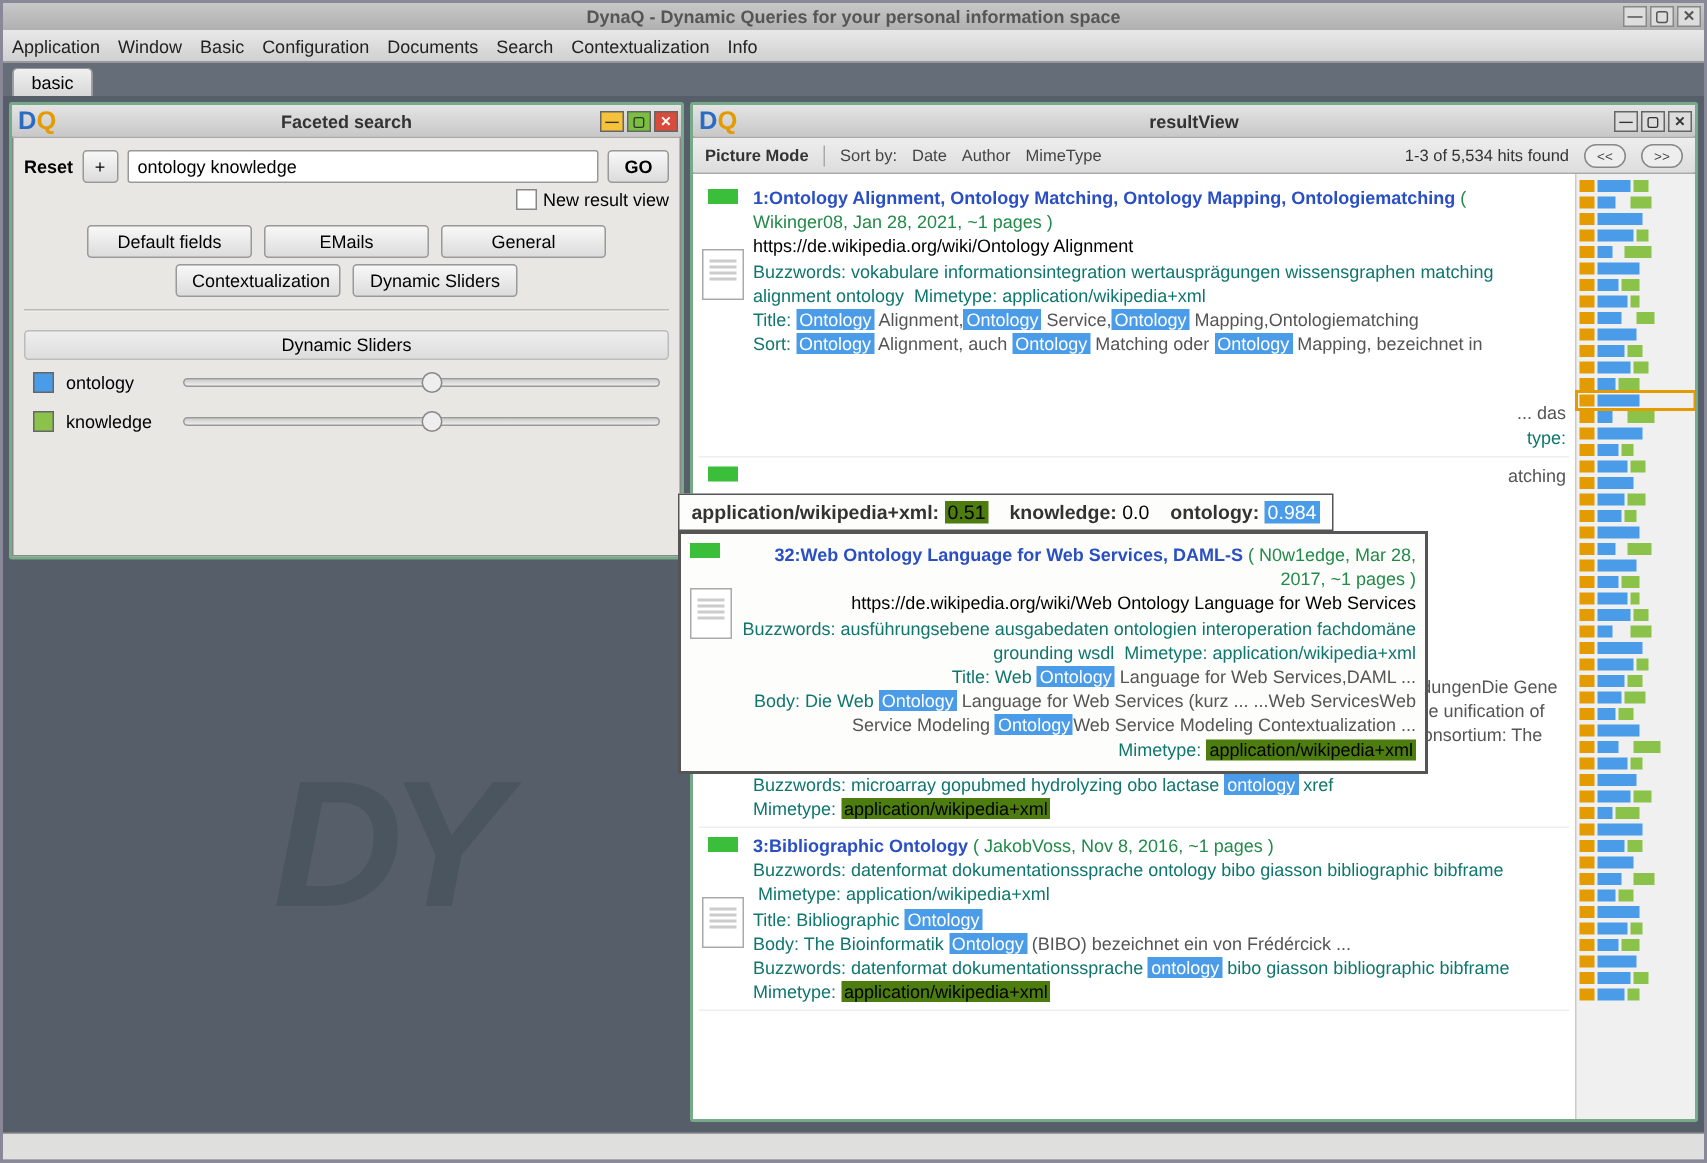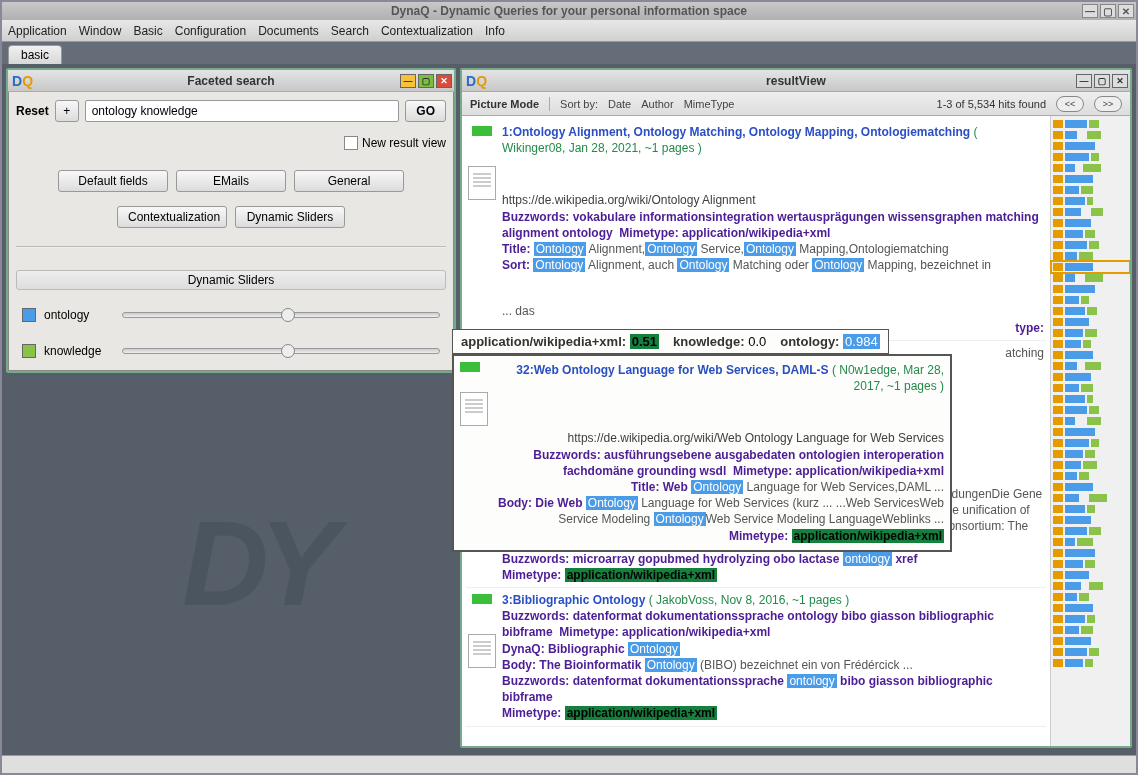--- a/index.html
+++ b/index.html
@@ -14,31 +14,31 @@
 .menubar { height: 22px; background: linear-gradient(#e8e8e8,#d0d0d0); display: flex; align-items: center; padding: 0 6px; gap: 12px; color: #222; border-bottom: 1px solid #999; }
 .menubar span { cursor: pointer; }
 
 .tabstrip { height: 22px; background: #656e78; padding-left: 6px; display: flex; align-items: flex-end; }
 .tab { background: linear-gradient(#f0f0f0,#d8d8d8); border: 1px solid #999; border-bottom: none; border-radius: 4px 4px 0 0; padding: 2px 12px; font-size: 12px; cursor: pointer; }
 
 .workspace { flex: 1; display: flex; padding: 4px; gap: 4px; position: relative; background: #565f69; }
 
 .panel { background: #e8e7e3; border: 2px solid #7a8; border-radius: 2px; display: flex; flex-direction: column; box-shadow: 0 0 0 1px #888 inset; }
 .panel-titlebar { height: 22px; background: linear-gradient(#e4e4e4,#c8c8c8); display: flex; align-items: center; justify-content: center; font-weight: bold; color: #333; position: relative; border-bottom: 1px solid #aaa; }
-.panel-titlebar .icon { position: absolute; left: 4px; font-size: 14px; font-weight: bold; }
+.panel-titlebar .icon { position: absolute; left: 4px; font-size: 17px; font-weight: bold; }
 .panel-titlebar .icon .d { color: #2a6bc4; }
 .panel-titlebar .icon .q { color: #e49b00; }
 .panel-controls { position: absolute; right: 2px; display: flex; gap: 2px; }
 .pc-btn { width: 16px; height: 14px; border: 1px solid #666; font-size: 9px; display: flex; align-items: center; justify-content: center; cursor: pointer; }
 .pc-min { background: #f5c23a; }
 .pc-max { background: #7abf3e; }
 .pc-close { background: #d94b3a; color: #fff; }
 
 .left-panel { width: 450px; height: 305px; }
-.left-body { padding: 8px; display: flex; flex-direction: column; gap: 14px; }
+.left-body { padding: 8px; display: flex; flex-direction: column; gap: 4px; }
 
 .row { display: flex; align-items: center; gap: 6px; }
 .btn { background: linear-gradient(#f8f8f8,#dcdcdc); border: 1px solid #999; border-radius: 3px; padding: 3px 10px; cursor: pointer; font-size: 12px; }
 .btn.wide { width: 110px; text-align: center; }
 .input-text { flex: 1; border: 1px solid #999; padding: 3px 6px; background: #fff; font-size: 12px; border-radius: 2px; }
 .checkbox { width: 14px; height: 14px; border: 1px solid #888; background: #fff; display: inline-block; }
 
 .section-divider { height: 2px; background: #eee; border-top: 1px solid #bbb; margin-top: 4px; }
 .section-header { background: linear-gradient(#eee,#ddd); border: 1px solid #bbb; border-radius: 3px; text-align: center; padding: 2px; margin-top: 8px; font-size: 12px; }
 
@@ -64,25 +64,25 @@
 .bar.g { background: #8bc24a; }
 
 .result { display: flex; gap: 6px; padding: 4px 2px; border-bottom: 1px solid #eee; }
 .result .marker { display: flex; flex-direction: column; align-items: center; gap: 30px; padding-top: 2px; }
 .green-box { width: 20px; height: 10px; background: #3bbf3b; }
 .doc-icon { width: 28px; height: 34px; border: 1px solid #aaa; background: #fff; position: relative; }
 .doc-icon::after { content: ''; position: absolute; top: 6px; left: 4px; right: 4px; height: 2px; background: #ccc; box-shadow: 0 4px 0 #ccc, 0 8px 0 #ccc, 0 12px 0 #ccc; }
 .result-body { flex: 1; line-height: 1.35; }
 .result-title { color: #2a4fc4; font-weight: bold; }
 .result-meta { color: #238a4a; }
-.result-url { color: #404040; margin-top: 36px; }
-.field-label { color: #4c1d95; font-weight: bold; }
+.result-url { color: #000000; }
+.field-label { color: #0f766e; }
 .body-text { color: #555; }
 .hl-b { background: #4a9be8; color: #fff; padding: 0 2px; }
-.hl-o { background: #15803d; padding: 0 2px; font-weight: bold; }
+.hl-o { background: #4d7c0f; padding: 0 2px; }
 
 .tooltip { position: absolute; left: 450px; top: 265px; background: #fdfdfb; border: 1px solid #555; padding: 4px 8px; font-size: 13px; z-index: 100; display: flex; gap: 14px; align-items: center; }
 .tooltip .label { color: #333; font-weight: bold; }
 
 .popup { position: absolute; left: 450px; top: 290px; width: 500px; background: #fdfdfb; border: 2px solid #555; padding: 6px; z-index: 99; font-size: 12px; line-height: 1.4; }
 .popup-body { display: flex; gap: 6px; text-align: right; }
 
 .statusbar { height: 18px; background: #dfe0de; border-top: 1px solid #999; }
 
 .logo-bg { position: absolute; left: 180px; top: 430px; font-size: 120px; font-weight: bold; color: #4a5560; font-style: italic; z-index: 0; pointer-events: none; letter-spacing: -10px; }
@@ -199,21 +199,21 @@
               <div class="green-box"></div>
               <div class="doc-icon"></div>
             </div>
             <div class="result-body">
               <div><span class="result-title">1:Ontology Alignment, Ontology Matching, Ontology Mapping, Ontologiematching</span><span class="result-meta"> ( Wikinger08, Jan 28, 2021, ~1 pages )</span></div>
               <div class="result-url">https://de.wikipedia.org/wiki/Ontology Alignment</div>
               <div><span class="field-label">Buzzwords: vokabulare informationsintegration wertausprägungen wissensgraphen matching alignment ontology</span> &nbsp;<span class="field-label">Mimetype: application/wikipedia+xml</span></div>
               <div class="body-text"><span class="field-label">Title: </span><span class="hl-b">Ontology</span><span> Alignment,</span><span class="hl-b">Ontology</span><span> Service,</span><span class="hl-b">Ontology</span><span> Mapping,Ontologiematching</span></div>
               <div class="body-text"><span class="field-label">Sort: </span><span class="hl-b">Ontology</span><span> Alignment, auch </span><span class="hl-b">Ontology</span><span> Matching oder </span><span class="hl-b">Ontology</span><span> Mapping, bezeichnet in</span></div>
               <div style="height:30px"></div>
-              <div class="body-text" style=""><span> ... das</span></div>
+              <div class="body-text" style="text-align:right"><span> ... das</span></div>
               <div class="body-text" style="text-align:right"><span class="field-label">type:</span></div>
             </div>
           </div>
 
           <div class="result">
             <div class="marker">
               <div class="green-box"></div>
               <div class="doc-icon"></div>
             </div>
             <div class="result-body">
@@ -226,21 +226,21 @@
           </div>
 
           <div class="result">
             <div class="marker">
               <div class="green-box"></div>
               <div class="doc-icon"></div>
             </div>
             <div class="result-body">
               <div><span class="result-title">3:Bibliographic Ontology</span><span class="result-meta"> ( JakobVoss, Nov 8, 2016, ~1 pages )</span></div>
               <div><span class="field-label">Buzzwords: datenformat dokumentationssprache ontology bibo giasson bibliographic bibframe</span> &nbsp;<span class="field-label">Mimetype: application/wikipedia+xml</span></div>
-              <div class="body-text"><span class="field-label">DynaQ: Bibliographic </span><span class="hl-b">Ontology</span></div>
+              <div class="body-text"><span class="field-label">Title: Bibliographic </span><span class="hl-b">Ontology</span></div>
               <div class="body-text"><span class="field-label">Body: The Bioinformatik </span><span class="hl-b">Ontology</span><span> (BIBO) bezeichnet ein von Frédércick ...</span></div>
               <div class="body-text"><span class="field-label">Buzzwords: datenformat dokumentationssprache </span><span class="hl-b">ontology</span><span class="field-label"> bibo giasson bibliographic bibframe</span></div>
               <div><span class="field-label">Mimetype: </span><span class="hl-o">application/wikipedia+xml</span></div>
             </div>
           </div>
 
         </div>
         <div class="sidebar-bars">
           <div class="bar-row">
               <div class="bar o" style="width:10px"></div>
@@ -500,21 +500,21 @@
         <div class="marker">
           <div class="green-box"></div>
           <div style="height:20px"></div>
           <div class="doc-icon"></div>
         </div>
         <div class="result-body">
           <div><span class="result-title">32:Web Ontology Language for Web Services, DAML-S</span><span class="result-meta"> ( N0w1edge, Mar 28, 2017, ~1 pages )</span></div>
           <div class="result-url">https://de.wikipedia.org/wiki/Web Ontology Language for Web Services</div>
           <div><span class="field-label">Buzzwords: ausführungsebene ausgabedaten ontologien interoperation fachdomäne grounding wsdl</span> &nbsp;<span class="field-label">Mimetype: application/wikipedia+xml</span></div>
           <div class="body-text"><span class="field-label">Title: Web </span><span class="hl-b">Ontology</span><span> Language for Web Services,DAML ...</span></div>
-          <div class="body-text"><span class="field-label">Body: Die Web </span><span class="hl-b">Ontology</span><span> Language for Web Services (kurz ... ...Web ServicesWeb Service Modeling </span><span class="hl-b">Ontology</span><span>Web Service Modeling LanguageWeblinks ...</span></div>
+          <div class="body-text"><span class="field-label">Body: Die Web </span><span class="hl-b">Ontology</span><span> Language for Web Services (kurz ... ...Web ServicesWeb Service Modeling </span><span class="hl-b">Ontology</span><span>Web Service Modeling Contextualization ...</span></div>
           <div><span class="field-label">Mimetype: </span><span class="hl-o">application/wikipedia+xml</span></div>
         </div>
       </div>
     </div>
 
   </div>
 
   <div class="statusbar"></div>
 </div>
 

